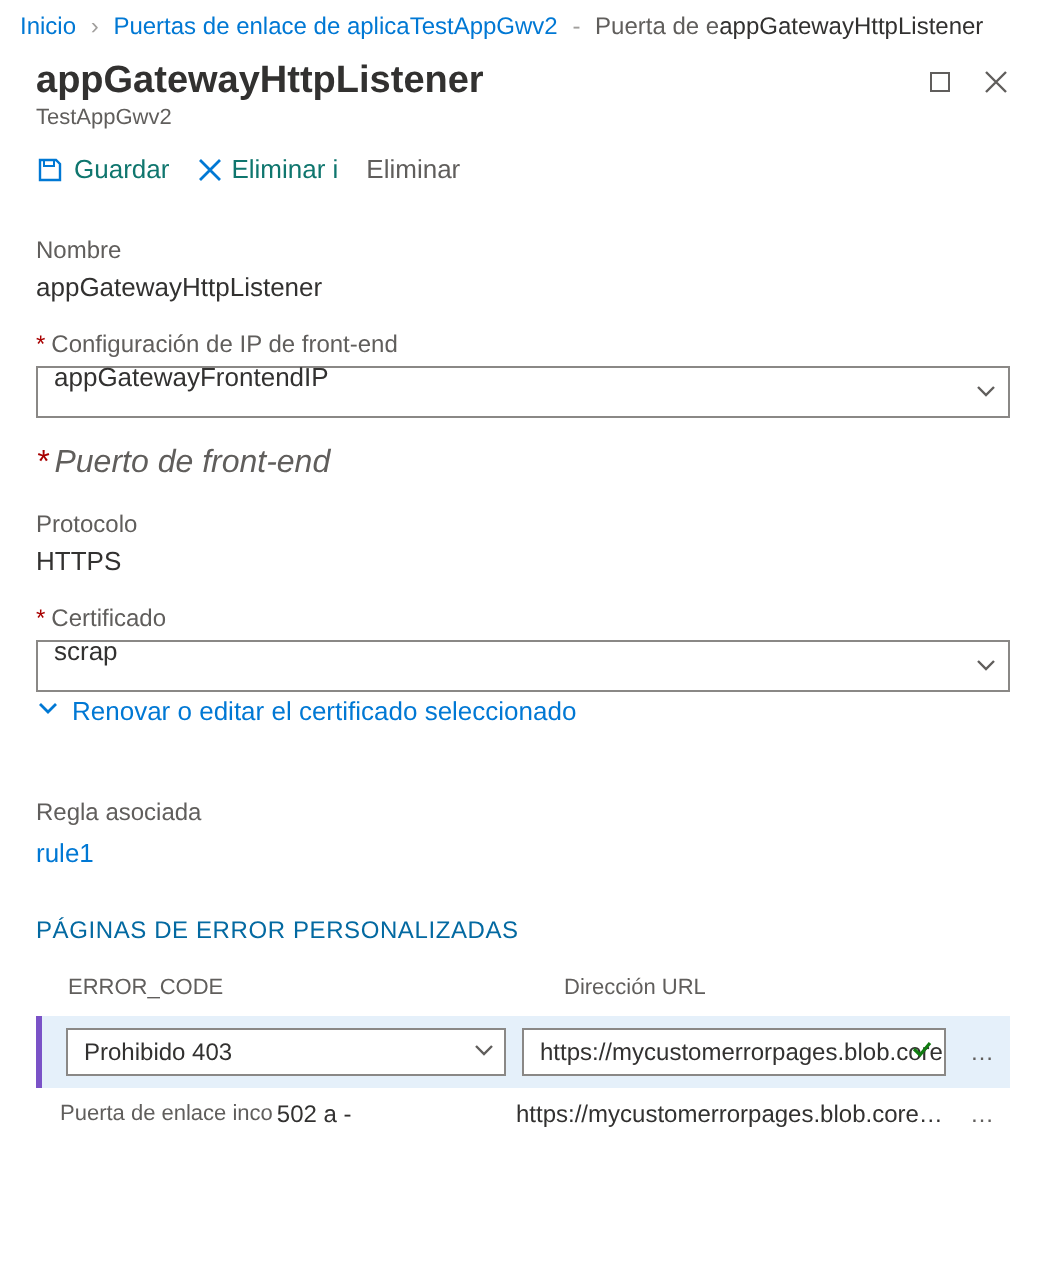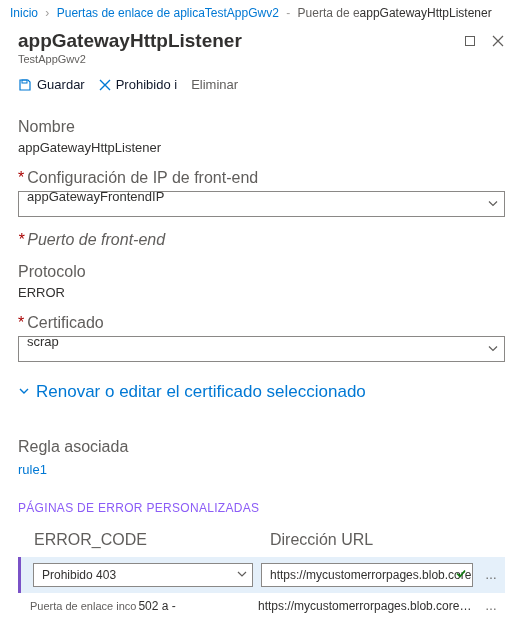--- a/index.html
+++ b/index.html
@@ -47,29 +47,29 @@
   }
   .toolbar {
     display: flex;
     align-items: center;
     padding: 10px 18px 8px 18px;
     font-size: 13px;
   }
   .tbtn {
     display: flex;
     align-items: center;
-    color: #0f172a;
+    color: #0f766e;
     cursor: pointer;
     margin-right: 14px;
   }
   .tbtn.disabled { color: #605e5c; cursor: default; }
   .tbtn .ic { margin-right: 5px; display: inline-flex; }
   .form { padding: 4px 18px 20px 18px; }
   .label {
-    font-size: 16px;
+    font-size: 12px;
     color: #605e5c;
     margin-top: 14px;
     margin-bottom: 4px;
   }
   .label .req { color: #a80000; margin-right: 3px; }
   .value {
     font-size: 13px;
     color: #323130;
     margin-top: 2px;
   }
@@ -85,41 +85,41 @@
     cursor: pointer;
   }
   .select .chev {
     position: absolute; right: 6px; top: 50%; transform: translateY(-50%);
     color: #605e5c;
   }
   .linklike {
     display: flex;
     align-items: center;
     color: #0078d4;
-    font-size: 17px;
-    margin-top: 20px;
+    font-size: 13px;
+    margin-top: 2px;
     cursor: pointer;
   }
   .linklike .chev { margin-right: 6px; }
   .section-head {
     font-size: 12px;
     letter-spacing: 0.3px;
-    color: #8b5cf6;
+    color: #0369a1;
     margin-top: 24px;
     text-transform: uppercase;
   }
   .error-table {
     margin-top: 16px;
   }
   .thead {
     display: flex;
-    font-size: 16px;
+    font-size: 11px;
     color: #605e5c;
     padding: 0 4px 8px 16px;
-    gap: 16px;
+    gap: 28px;
   }
   .thead .c1 { flex: 0 0 220px; }
   .thead .c2 { flex: 1; }
   .trow {
     display: flex;
     align-items: center;
     padding: 6px 4px 6px 12px;
     gap: 8px;
     font-size: 12px;
     color: #323130;
@@ -202,21 +202,21 @@
         </svg>
     </span>
     <span>Guardar</span>
   </div>
   <div class="tbtn">
     <span class="ic">
       <svg width="12" height="12" viewBox="0 0 12 12">
           <path d="M1 1 L11 11 M11 1 L1 11" stroke="#0078d4" stroke-width="1.4"></path>
         </svg>
     </span>
-    <span>Prohibido i</span>
+    <span>Eliminar i</span>
   </div>
   <div class="tbtn disabled">
     <span>Eliminar</span>
   </div>
 </div>
 
 <div class="form">
 
   <div class="label">Nombre</div>
   <div class="value">appGatewayHttpListener</div>
@@ -231,21 +231,21 @@
           <path d="M1 3 L5 7 L9 3" fill="none" stroke="#605e5c" stroke-width="1.2"></path>
         </svg>
     </span>
   </div>
 
   <div class="label" style="font-size:16px;font-style:italic;">
     <span class="req">*</span><span>Puerto de front-end</span>
   </div>
 
   <div class="label">Protocolo</div>
-  <div class="value">ERROR</div>
+  <div class="value">HTTPS</div>
 
   <div class="label">
     <span class="req">*</span><span>Certificado</span>
   </div>
   <div class="select">
     <span>scrap</span>
     <span class="chev">
       <svg width="10" height="10" viewBox="0 0 10 10">
           <path d="M1 3 L5 7 L9 3" fill="none" stroke="#605e5c" stroke-width="1.2"></path>
         </svg>

